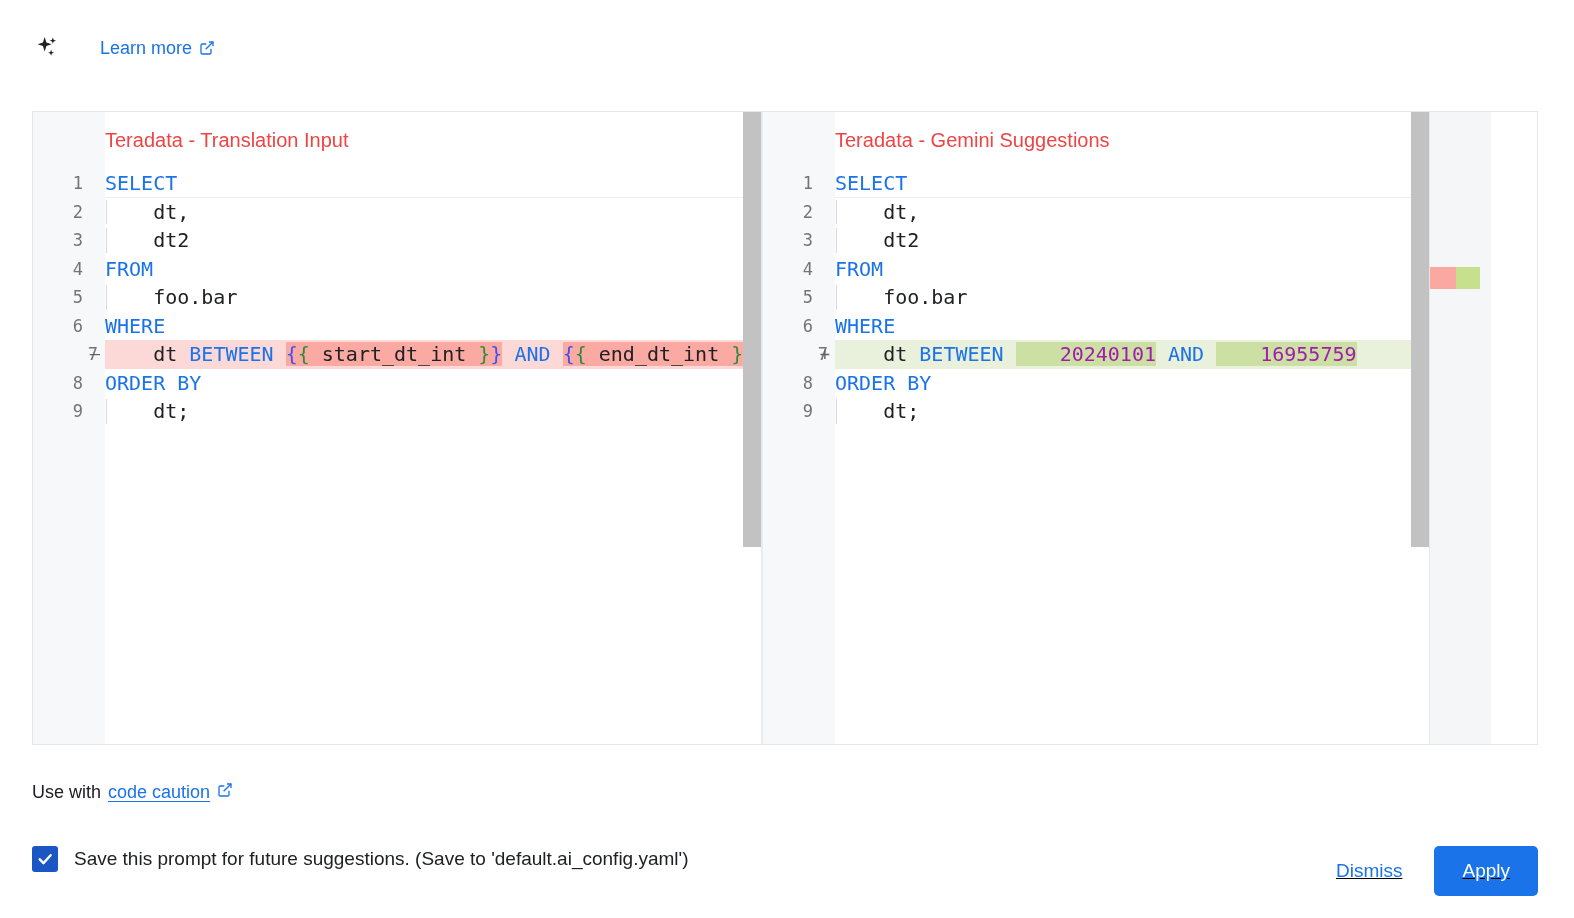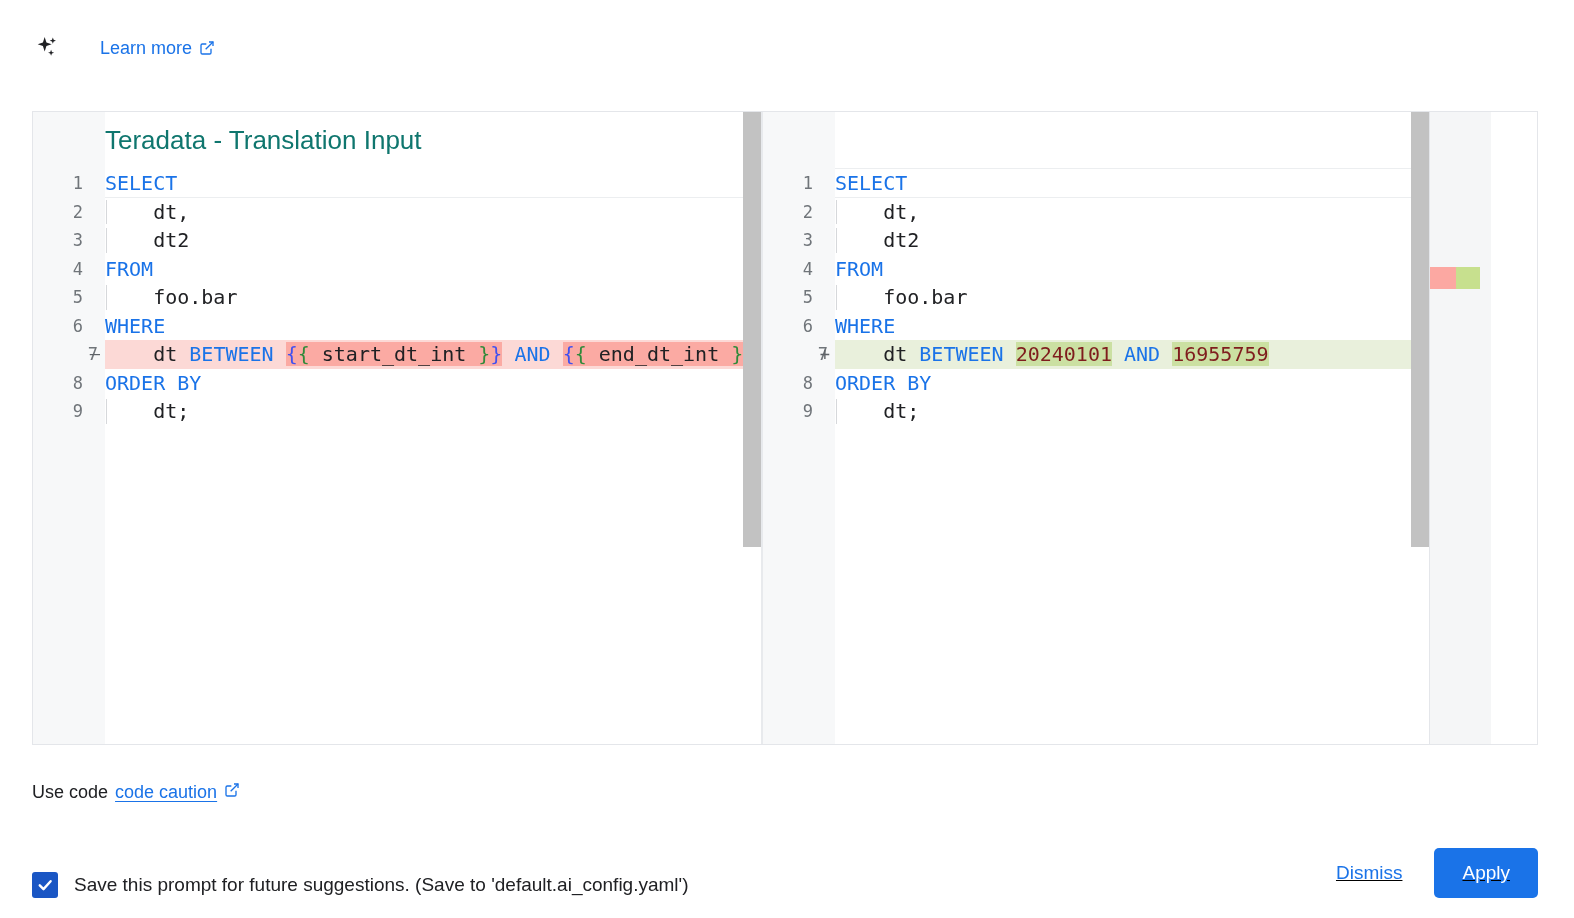--- a/index.html
+++ b/index.html
@@ -22,38 +22,38 @@
 
   
   .diff-wrap { position:absolute; left:32px; top:111px; width:1506px; height:634px;
                border:1px solid #e4e6ea; background:#fff; display:flex; }
   .editor { position:relative; height:100%; background:#fff; }
   .editor.left  { width:728px; }
   .editor.right { width:728px; }
   .mid-gap { width:2px; background:#e8eaed; height:100%; }
 
   .ed-title { position:absolute; left:72px; top:0; right:0; height:57px; display:flex; align-items:center;
-              font-size:26px; color:#0f766e; background:#fff; z-index:4; }
+              font-size:20px; color:#ef4444; background:#fff; z-index:4; }
   .gutter-bg { position:absolute; left:0; top:0; width:72px; height:100%; background:#f7f8f9; z-index:1; }
 
   .code-area { position:absolute; left:0; top:57px; right:0; bottom:0; z-index:2; }
   .row { position:relative; height:28.5px; display:flex; align-items:center; }
   .ln { width:72px; flex:0 0 72px; text-align:right; padding-right:7px;
         font-family:"DejaVu Sans Mono", monospace; font-size:17px; color:#70757a; line-height:28.5px;
         position:relative; z-index:3; }
   .ln.num-only { padding-right:22px; }
   .ln .sign { position:absolute; right:5px; top:0; line-height:28.5px; color:#5f6368; font-size:17px; }
   .code { flex:1; position:relative; font-family:"DejaVu Sans Mono", monospace;
           font-size:20px; line-height:28.5px; color:#202124; white-space:pre; padding-left:0; }
   .row.cur .code::before { content:""; position:absolute; left:0; right:0; top:-1px; bottom:0;
           border-top:1px solid #eceef0; border-bottom:1px solid #eceef0; pointer-events:none; }
   .iguide { position:absolute; left:1px; top:2px; bottom:2px; width:1px; background:#d6d8db; }
 
   .kw  { color:#1a73e8; }
-  .num { color:#7f1d1d; }
+  .num { color:#a21caf;padding-left:44px; }
   .plain { color:#202124; }
   .brace-o { color:#4050f0; }
   .brace-i { color:#2f8a3a; }
 
   .row.del .code { background:#fcd9d6; }
   .row.add .code { background:#e9f0dc; }
   .chg-del { background:#fbaaa3; }
   .chg-add { background:#cbe0a2; }
 
   
@@ -78,21 +78,21 @@
   .rate-left { display:flex; align-items:center; gap:0; }
   .rate-label { font-size:18px; color:#5f6368; margin-right:22px; }
   .icon-btn { width:34px; height:34px; display:flex; align-items:center; justify-content:center;
               margin-right:6px; cursor:pointer; }
   .rate-right { display:flex; align-items:center; font-size:18px; color:#202124; gap:7px; }
   .caution-link { color:#1a73e8; text-decoration:underline; text-underline-offset:3px; cursor:pointer;
                   display:flex; align-items:center; gap:7px; }
 
   
   .footer { position:absolute; left:32px; top:846px; width:1506px; height:52px;
-            display:flex; align-items:flex-end; justify-content:space-between; }
+            display:flex; align-items:flex-start; justify-content:space-between; }
   .foot-left { display:flex; align-items:center; gap:16px; }
   .cbox { width:26px; height:26px; border-radius:3px; background:#1a56c4; display:flex;
           align-items:center; justify-content:center; cursor:pointer; flex:0 0 26px; }
   .cbox-label { font-size:19px; color:#202124; }
   .foot-right { display:flex; align-items:center; gap:14px;text-decoration:underline; }
   .btn-text { font-size:19px; color:#1a73e8; padding:12px 18px; border-radius:5px; cursor:pointer;
               background:transparent; border:none; font-family:inherit; }
   .btn-primary { font-size:19px; color:#fff; background:#1a73e8; border:none; border-radius:5px;
                  padding:14px 28px; cursor:pointer; font-family:inherit; }
 </style>
@@ -167,20 +167,21 @@
         </div>
       <div class="vscroll">
         <div class="thumb"></div>
       </div>
     </div>
 
     <div class="mid-gap"></div>
 
     <div class="editor right">
       <div class="gutter-bg"></div>
+      <div class="ed-title">Teradata - Gemini Suggestions</div>
       <div class="code-area">
           <div class="row cur">
             <div class="ln num-only">1</div>
             <div class="code"><span class="kw">SELECT</span></div>
           </div>
           <div class="row">
             <div class="ln num-only">2</div>
             <div class="code"><span class="iguide"></span><span class="plain">    dt,</span></div>
           </div>
           <div class="row">
@@ -217,21 +218,21 @@
       </div>
       <div class="ruler">
         <div class="mark red" style="top: 155px; background: rgb(252, 168, 162);"></div>
         <div class="mark green" style="top: 155px; background: rgb(199, 224, 142);"></div>
       </div>
     </div>
   </div>
 
   <div class="rate-bar">
     <div class="rate-right">
-      <span>Use code</span>
+      <span>Use with</span>
       <span class="caution-link">
         <span>code caution</span>
         <span>
           <svg width="16" height="16" viewBox="0 0 24 24" fill="none" stroke="#1a73e8" stroke-width="2">
             <path d="M18 13v6a2 2 0 0 1-2 2H5a2 2 0 0 1-2-2V8a2 2 0 0 1 2-2h6"></path>
             <path d="M15 3h6v6"></path>
               <path d="M10 14 21 3"></path>
           </svg>
         </span>
       </span>

